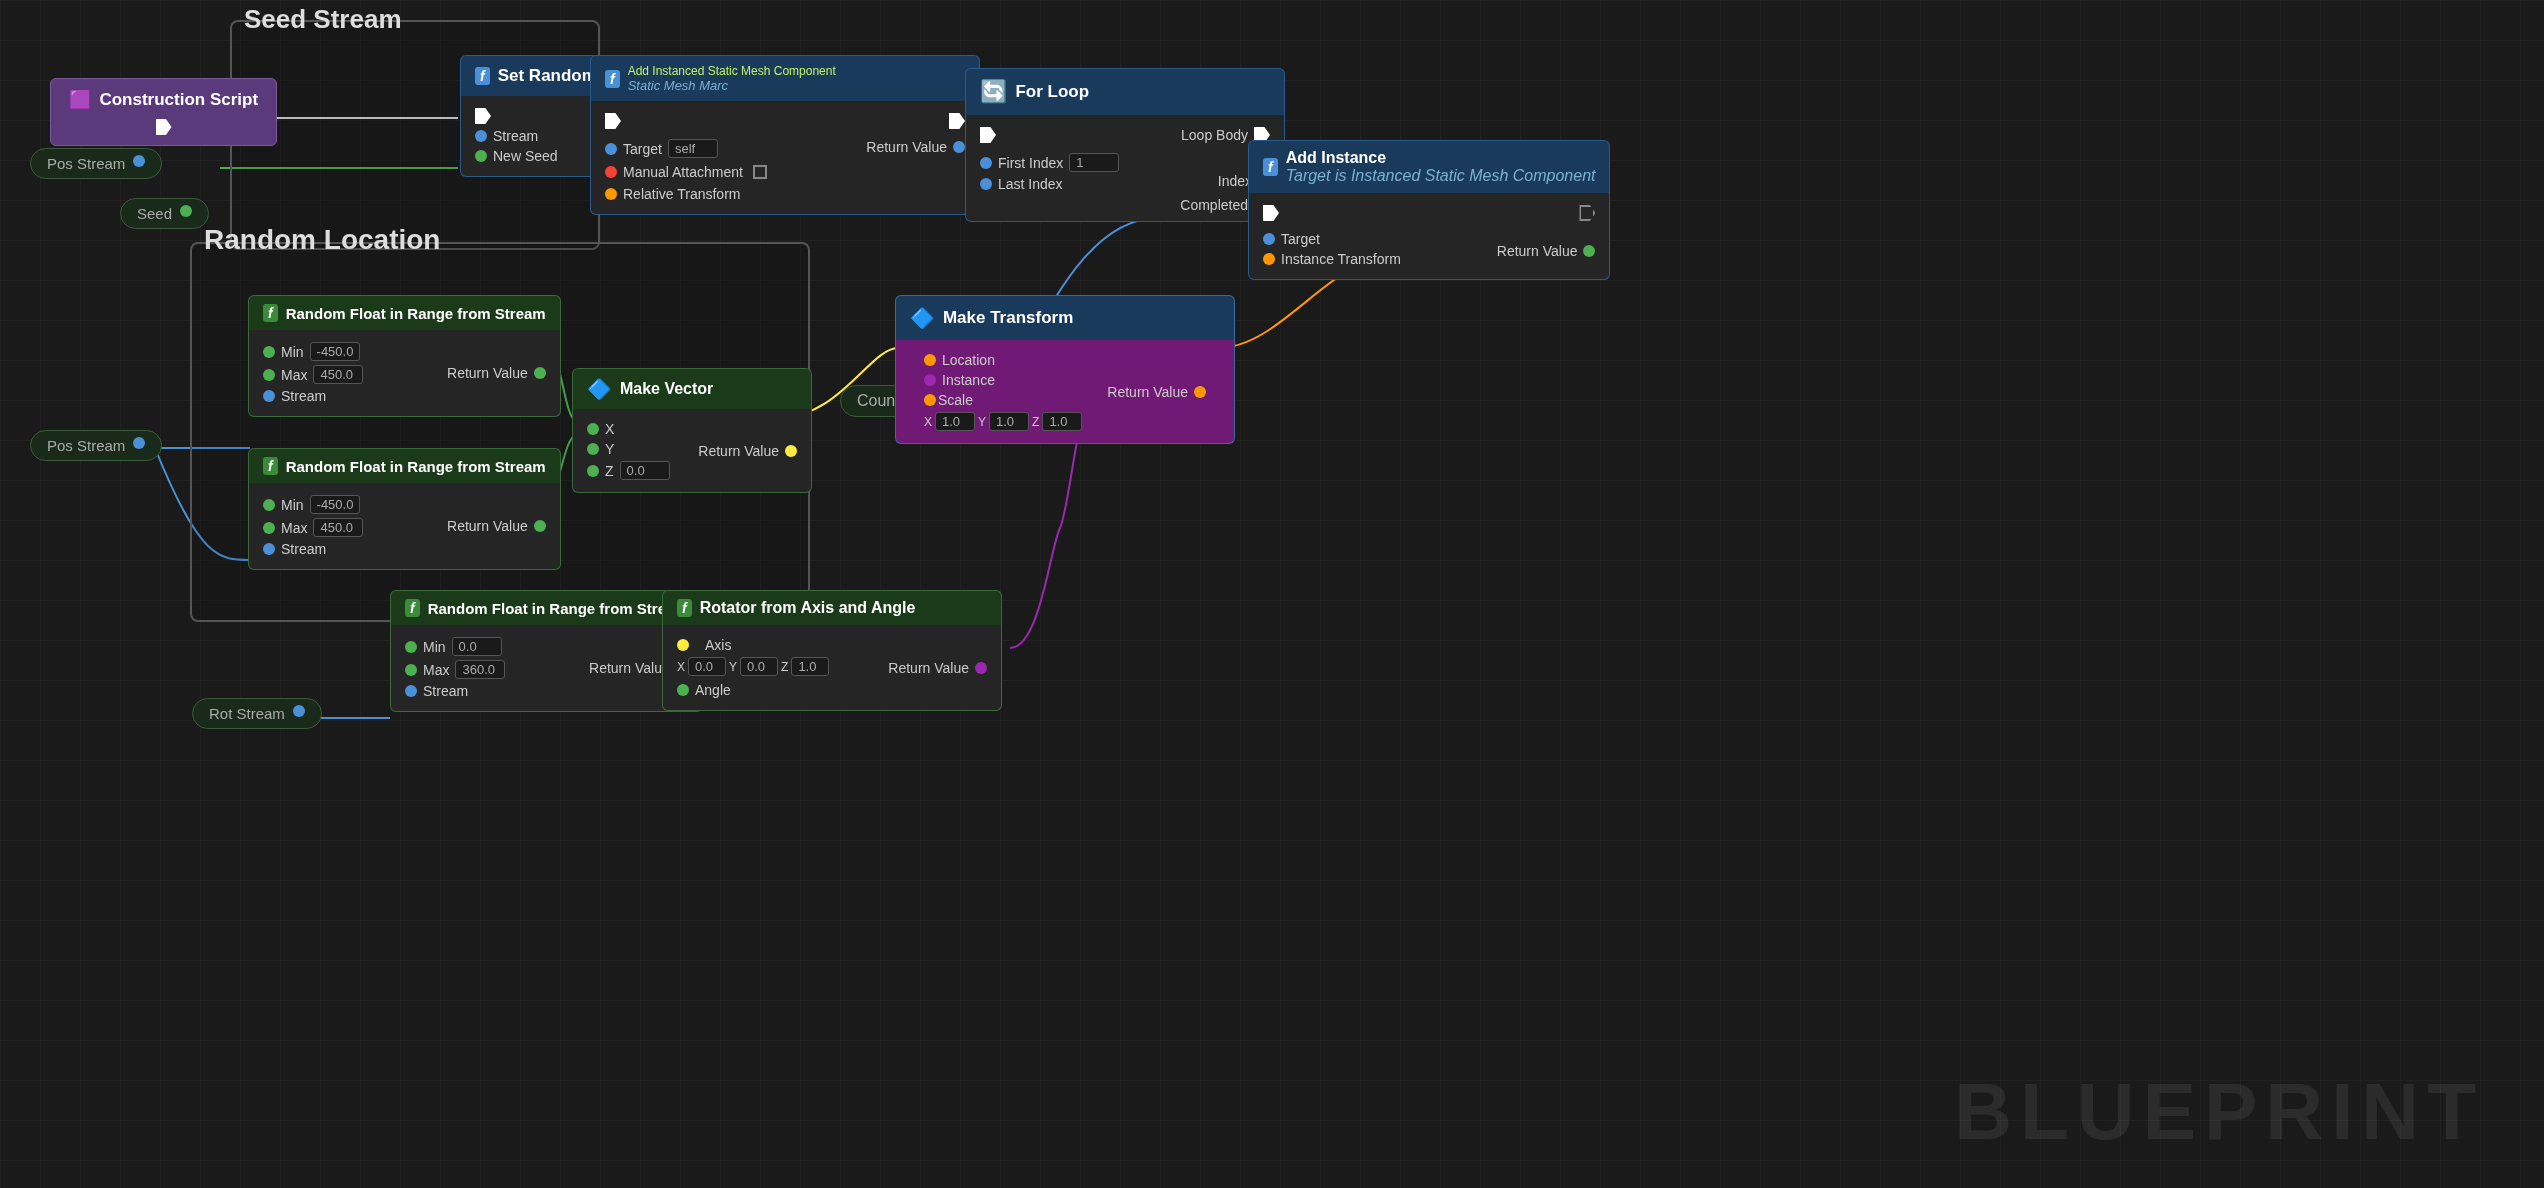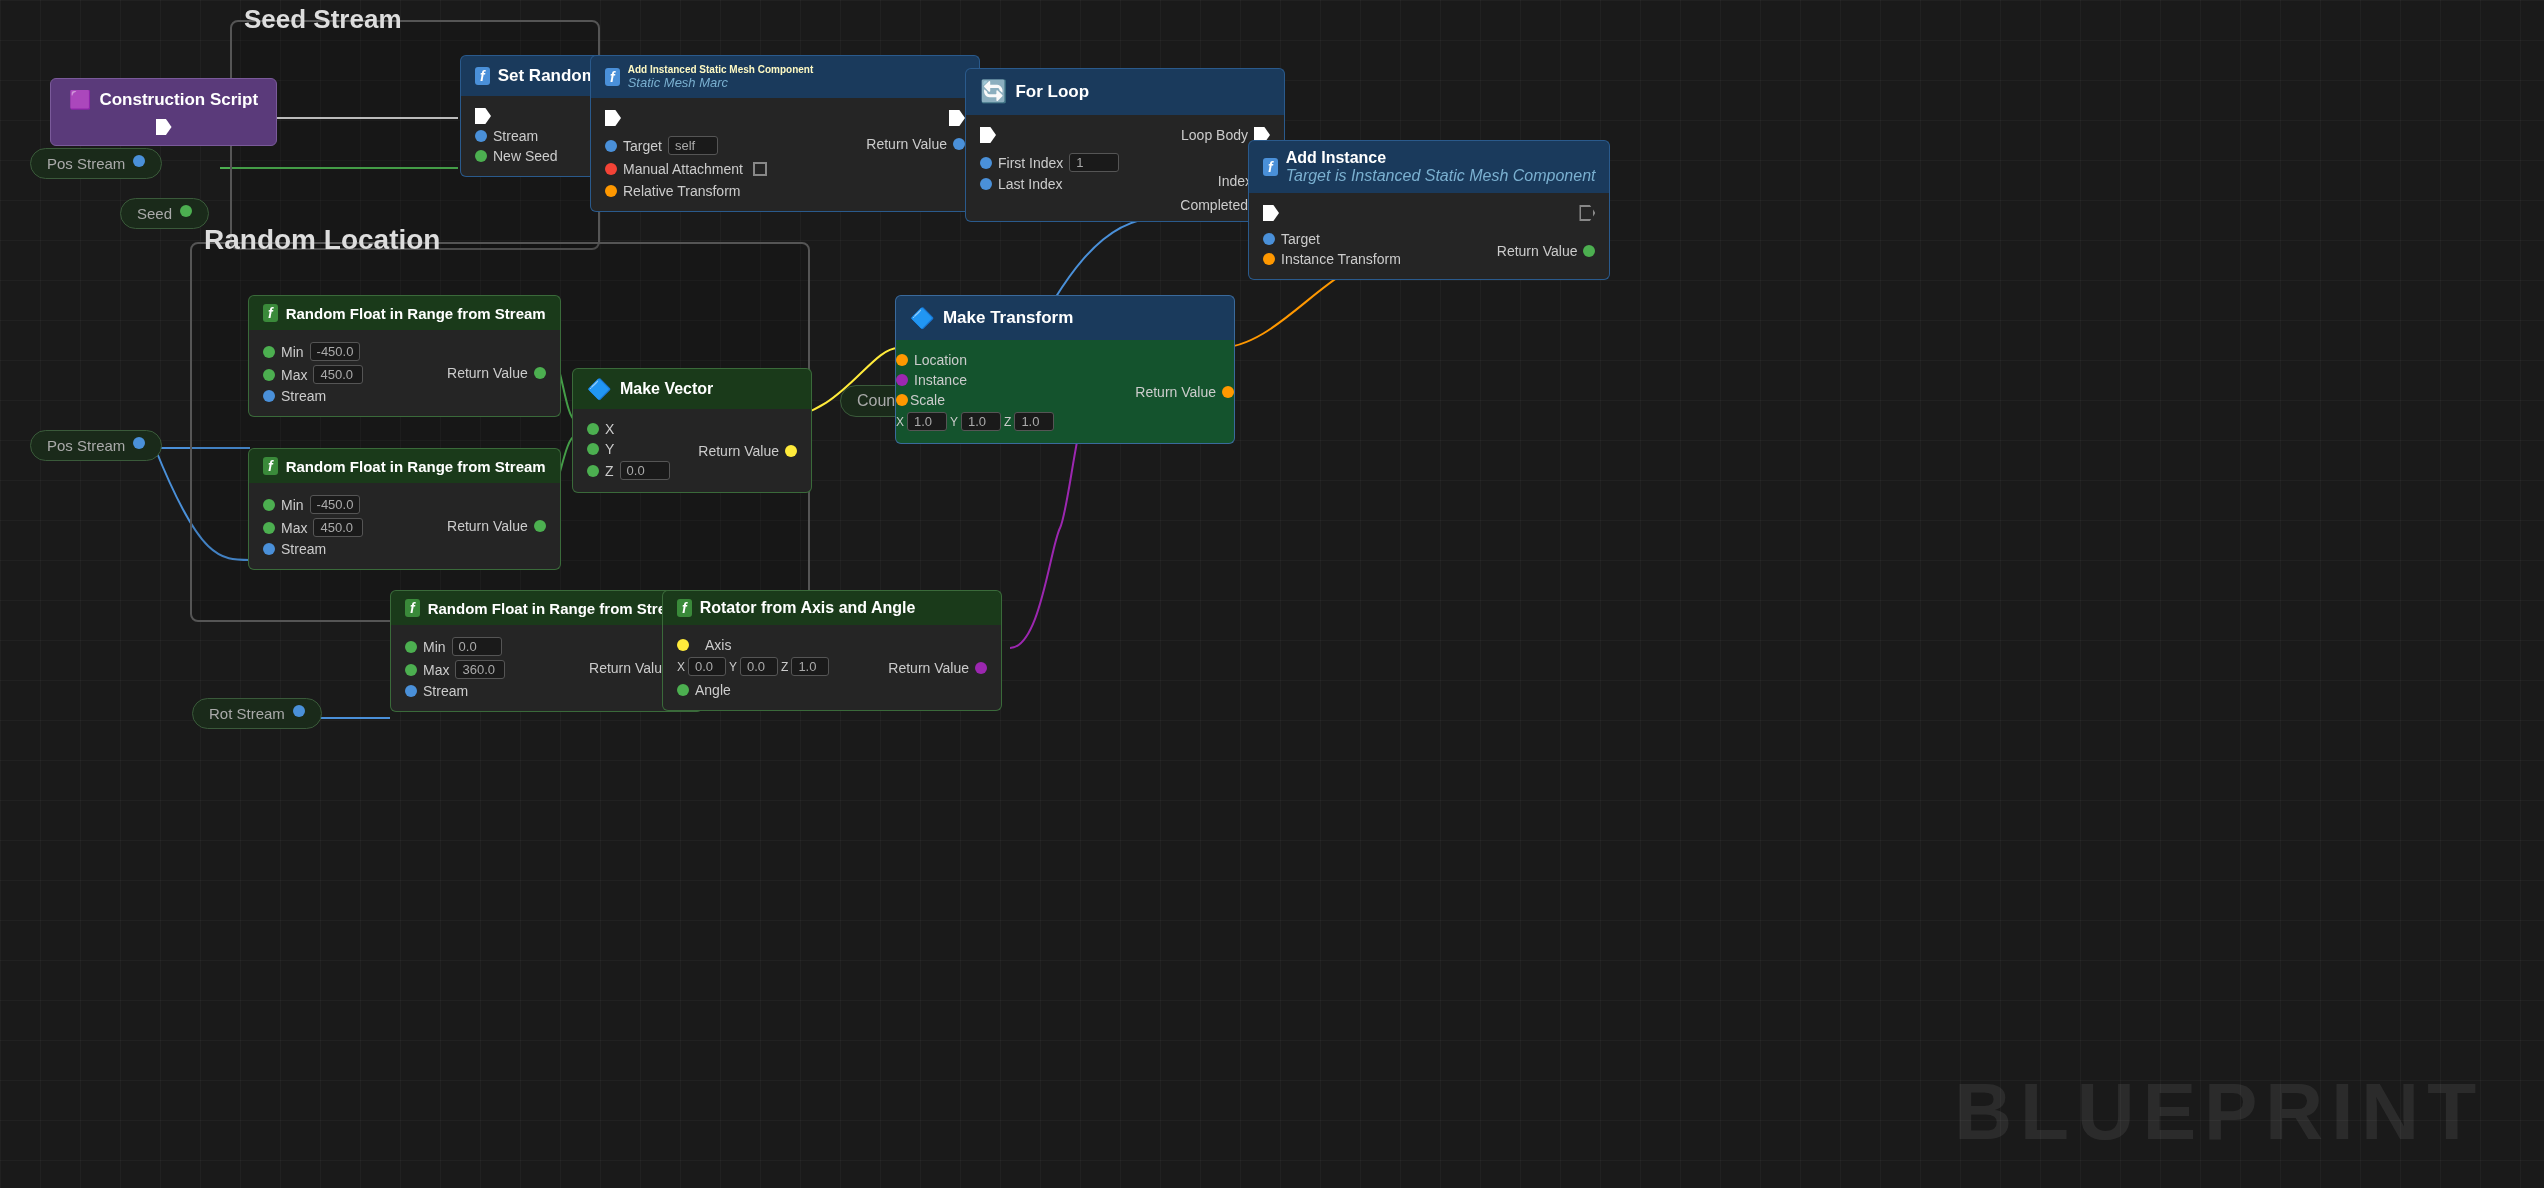--- a/index.html
+++ b/index.html
@@ -212,21 +212,21 @@
       <span class="pin-label">New Seed</span>
     </div>
   </div>
 </div>
 
 <div style="position:absolute; left:590px; top:55px; min-width:390px;">
   <div style="background:#1a3a5c; border-radius:6px 6px 0 0; padding:8px 14px; border:1px solid #2a5a8c; border-bottom:none;">
     <div style="display:flex; align-items:center; gap:8px;">
       <span style="background:#4a90d9; color:#fff; font-style:italic; font-weight:bold; font-size:14px; padding:1px 5px; border-radius:3px;">f</span>
       <div>
-        <div style="font-size:10px; font-weight:bold; color:#fef9c3;">Add Instanced Static Mesh Component</div>
+        <div style="font-size:12px; font-weight:normal; color:#bef264;">Add Instanced Static Mesh Component</div>
         <div style="font-size:13px; color:#7ab0d0; font-style:italic;">Static Mesh Marc</div>
       </div>
     </div>
   </div>
   <div style="background:#252525; border:1px solid #2a5a8c; border-top:none; border-radius:0 0 6px 6px; padding:8px 14px;">
     <div class="node-row" style="justify-content:space-between; margin-bottom:6px;">
       <div style="width:16px; height:16px; background:#fff; clip-path:polygon(0 0, 65% 0, 100% 50%, 65% 100%, 0 100%);"></div>
       <div style="width:16px; height:16px; background:#fff; clip-path:polygon(0 0, 65% 0, 100% 50%, 65% 100%, 0 100%);"></div>
     </div>
     <div style="display:flex; justify-content:space-between; align-items:flex-start; gap:20px;">
@@ -334,21 +334,21 @@
     <span style="color:#aaa; font-size:16px;">Count</span>
     <div class="pin green"></div>
   </div>
 </div>
 
 <div style="position:absolute; left:895px; top:295px; min-width:340px;">
   <div style="background:#1a3a5c; border-radius:6px 6px 0 0; padding:10px 14px; display:flex; align-items:center; gap:8px; border:1px solid #3a6a9c; border-bottom:none;">
     <span style="font-size:20px;">🔷</span>
     <span style="font-size:17px; font-weight:bold; color:#fff;">Make Transform</span>
   </div>
-  <div style="background:#14532d; border:1px solid #3a6a9c; border-top:none; border-radius:0 0 6px 6px; padding:8px 0;">
+  <div style="background:#701a75; border:1px solid #3a6a9c; border-top:none; border-radius:0 0 6px 6px; padding:8px 28px;">
     <div style="display:flex; justify-content:space-between;">
       <div>
         <div class="node-row">
           <div class="pin orange"></div>
           <span class="pin-label">Location</span>
         </div>
         <div class="node-row" style="margin-top:4px;">
           <div class="pin purple"></div>
           <span class="pin-label">Instance</span>
         </div>

